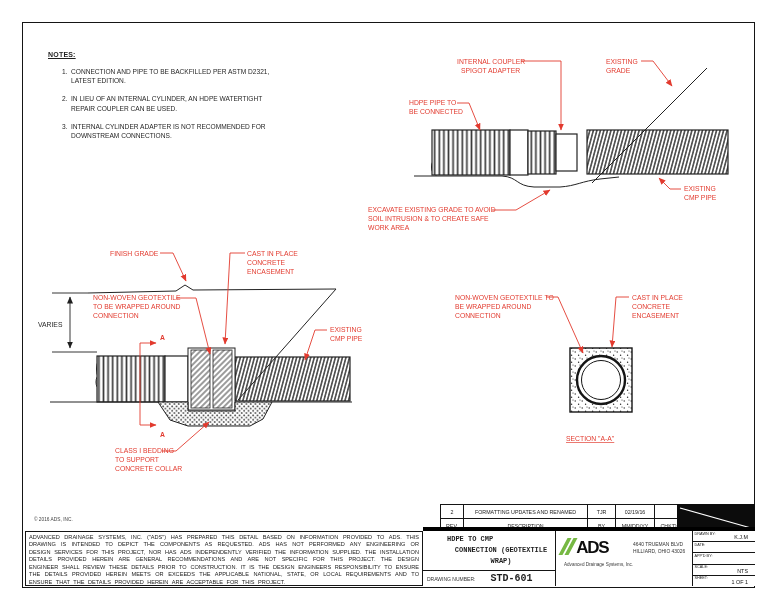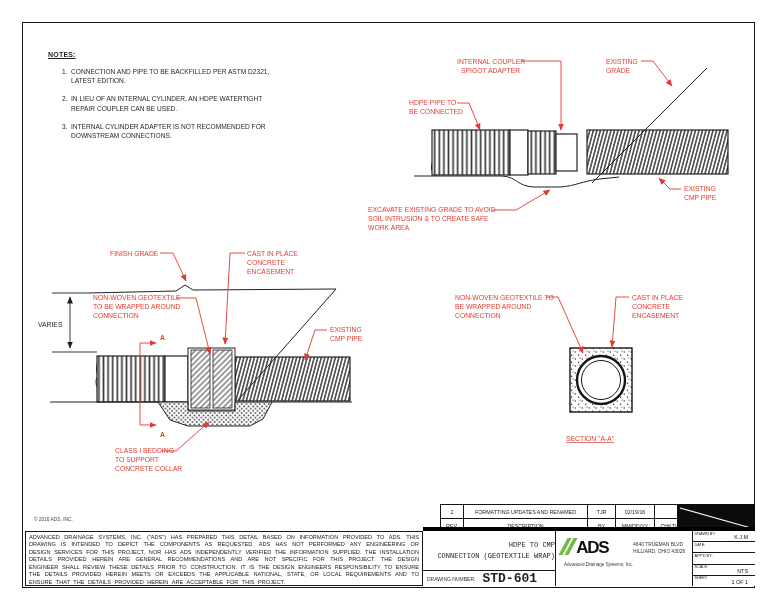--- a/index.html
+++ b/index.html
@@ -33,26 +33,26 @@
     border-collapse:collapse; font-size:5.3px; color:#222; table-layout:fixed;
   }
   .rev-table td { border:1px solid #151515; text-align:center; padding:0; height:13px; overflow:hidden; white-space:nowrap; }
   .wedge { position:absolute; left:677px; top:504px; width:78px; height:27px; background:#0c0c0c; }
   .titleband {
     position:absolute; left:423px; top:527px; width:332px; height:59px;
     border-top:4px solid #000; box-sizing:border-box; display:flex; background:#fff;
   }
   .tb-title { width:133px; flex:none; border-right:1px solid #151515; display:flex; flex-direction:column; box-sizing:border-box; }
   .tb-title-main {
-    flex:1; display:flex; flex-direction:column; justify-content:center; align-items:flex-end;
-    font-family:"Liberation Mono", monospace; font-weight:normal; font-size:7px; line-height:1.55; text-align:center;
+    flex:1; display:flex; flex-direction:column; justify-content:center; align-items:flex-start;
+    font-family:"Liberation Mono", monospace; font-weight:bold; font-size:7px; line-height:1.55; text-align:center;margin-left:24px;
   }
   .tb-number-row { height:15px; border-top:1px solid #151515; display:flex; align-items:center; padding-left:4px; gap:7px; }
   .tb-number-label { font-size:5px; color:#333; }
-  .tb-number-value { font-family:"Liberation Mono", monospace; font-weight:bold; font-size:13px; }
+  .tb-number-value { font-family:"Liberation Mono", monospace; font-weight:bold; font-size:10px;margin-left:8px; }
   .tb-logo { width:137px; flex:none; border-right:1px solid #151515; position:relative; box-sizing:border-box; }
   .logo-row { position:absolute; left:7px; top:7px; display:flex; align-items:flex-end; }
   .logo-slash { display:inline-block; width:3.6px; height:17px; background:#76b843; transform:skewX(-28deg); margin-right:2px; }
   .logo-ads { font-size:17px; font-weight:900; letter-spacing:-1.2px; line-height:.85; color:#0d0d0d; margin-left:2px; }
   .logo-tagline { position:absolute; left:8px; top:31px; font-size:4.6px; color:#3a3a3a; white-space:nowrap; }
   .logo-address { position:absolute; right:3px; top:10px; width:56px; font-size:4.9px; line-height:1.45; color:#333; }
   .tb-info { flex:1; display:flex; flex-direction:column; }
   .info-row { flex:1; border-bottom:1px solid #151515; position:relative; }
   .info-row:last-child { border-bottom:none; }
   .info-label { position:absolute; left:1.5px; top:.5px; font-size:3.8px; color:#222; }

